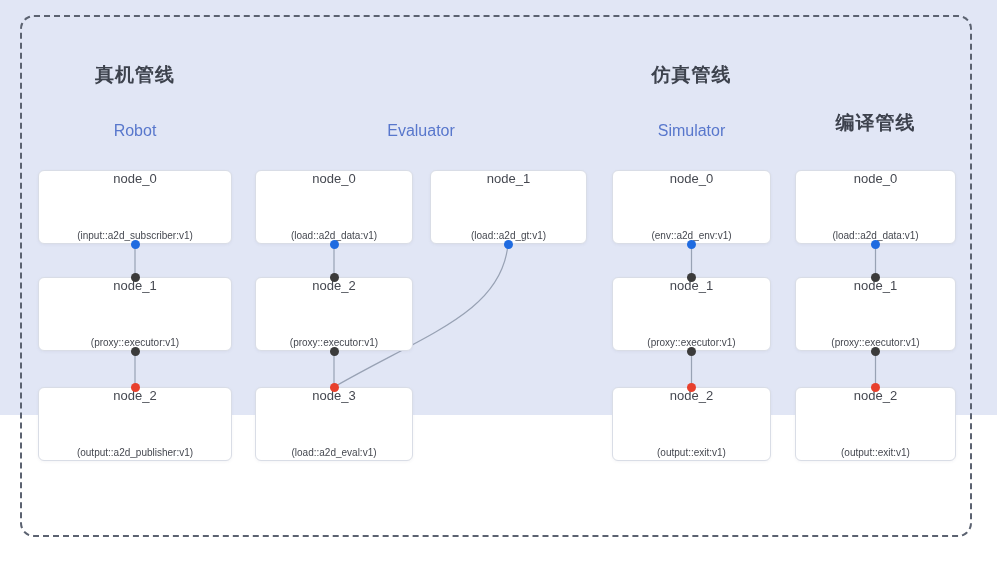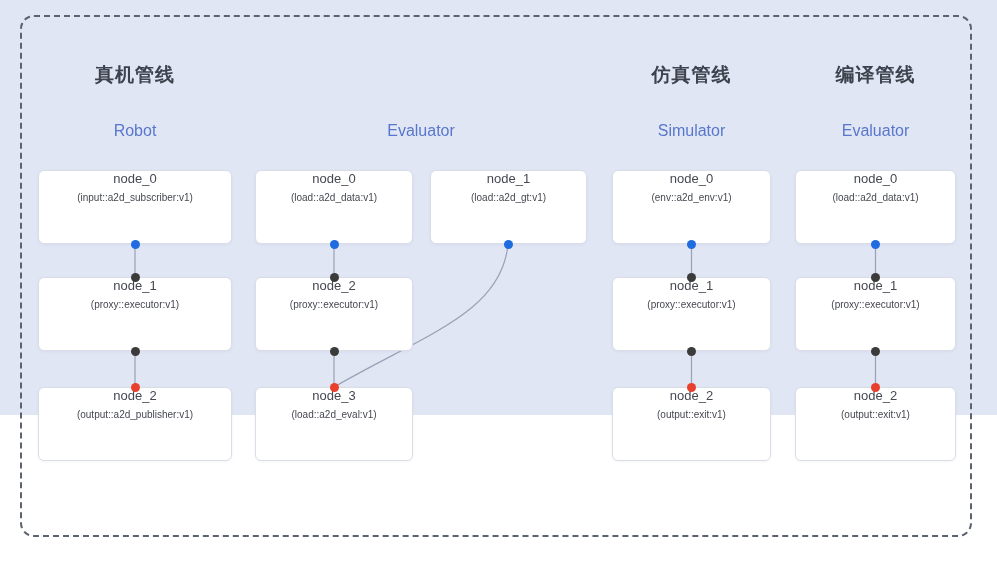--- a/index.html
+++ b/index.html
@@ -42,21 +42,21 @@
   .hdr-en{
     position:absolute;top:122px;text-align:center;
     font-size:16px;font-weight:400;color:var(--title-en);
   }
   .node{
     position:absolute;height:74px;
     background:var(--node-bg);
     border:1px solid var(--node-border);
     border-radius:6px;
     box-shadow:0 1px 3px rgba(60,70,110,0.06);
-    display:flex;flex-direction:column;justify-content:flex-start;align-items:center;
+    display:flex;flex-direction:column;justify-content:space-between;align-items:center;
     gap:3px;
   }
   .node-title{font-size:13px;color:var(--node-text);line-height:16px;}
   .node-subtitle{font-size:10px;color:var(--node-text);line-height:15px;}
   .dot{
     position:absolute;width:9px;height:9px;border-radius:50%;
     background:#888;
   }
   
   .col-robot{left:38px;width:194px;}
@@ -65,21 +65,21 @@
   .col-sim{left:612px;width:159px;}
   .col-comp{left:795px;width:161px;}
   
   .row-1{top:170px;}
   .row-2{top:277px;}
   .row-3{top:387px;}
   
   .hspan-robot{left:38px;width:194px;}
   .hspan-eval{left:255px;width:332px;}
   .hspan-sim{left:612px;width:159px;text-align:center;}
-  .hspan-comp{left:795px;width:161px;}
+  .hspan-comp{left:795px;width:161px;margin-top:48px;}
   .bottom-strip{
     position:absolute;left:0;top:555px;width:997px;height:8px;
     background:var(--page);
   }
 </style>
 </head>
 <body>
 
 <div class="stage">
   <div class="dashed-frame"></div>

